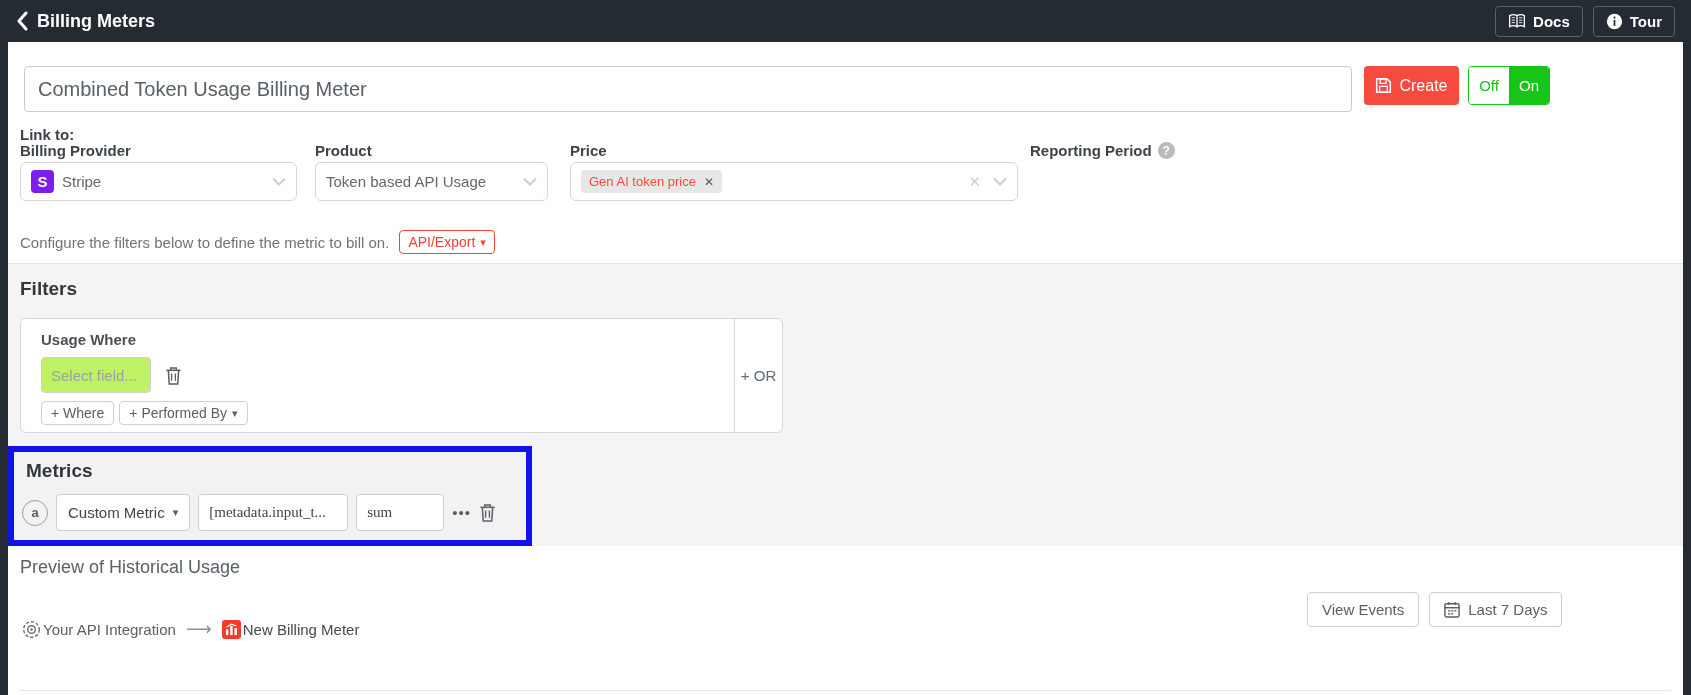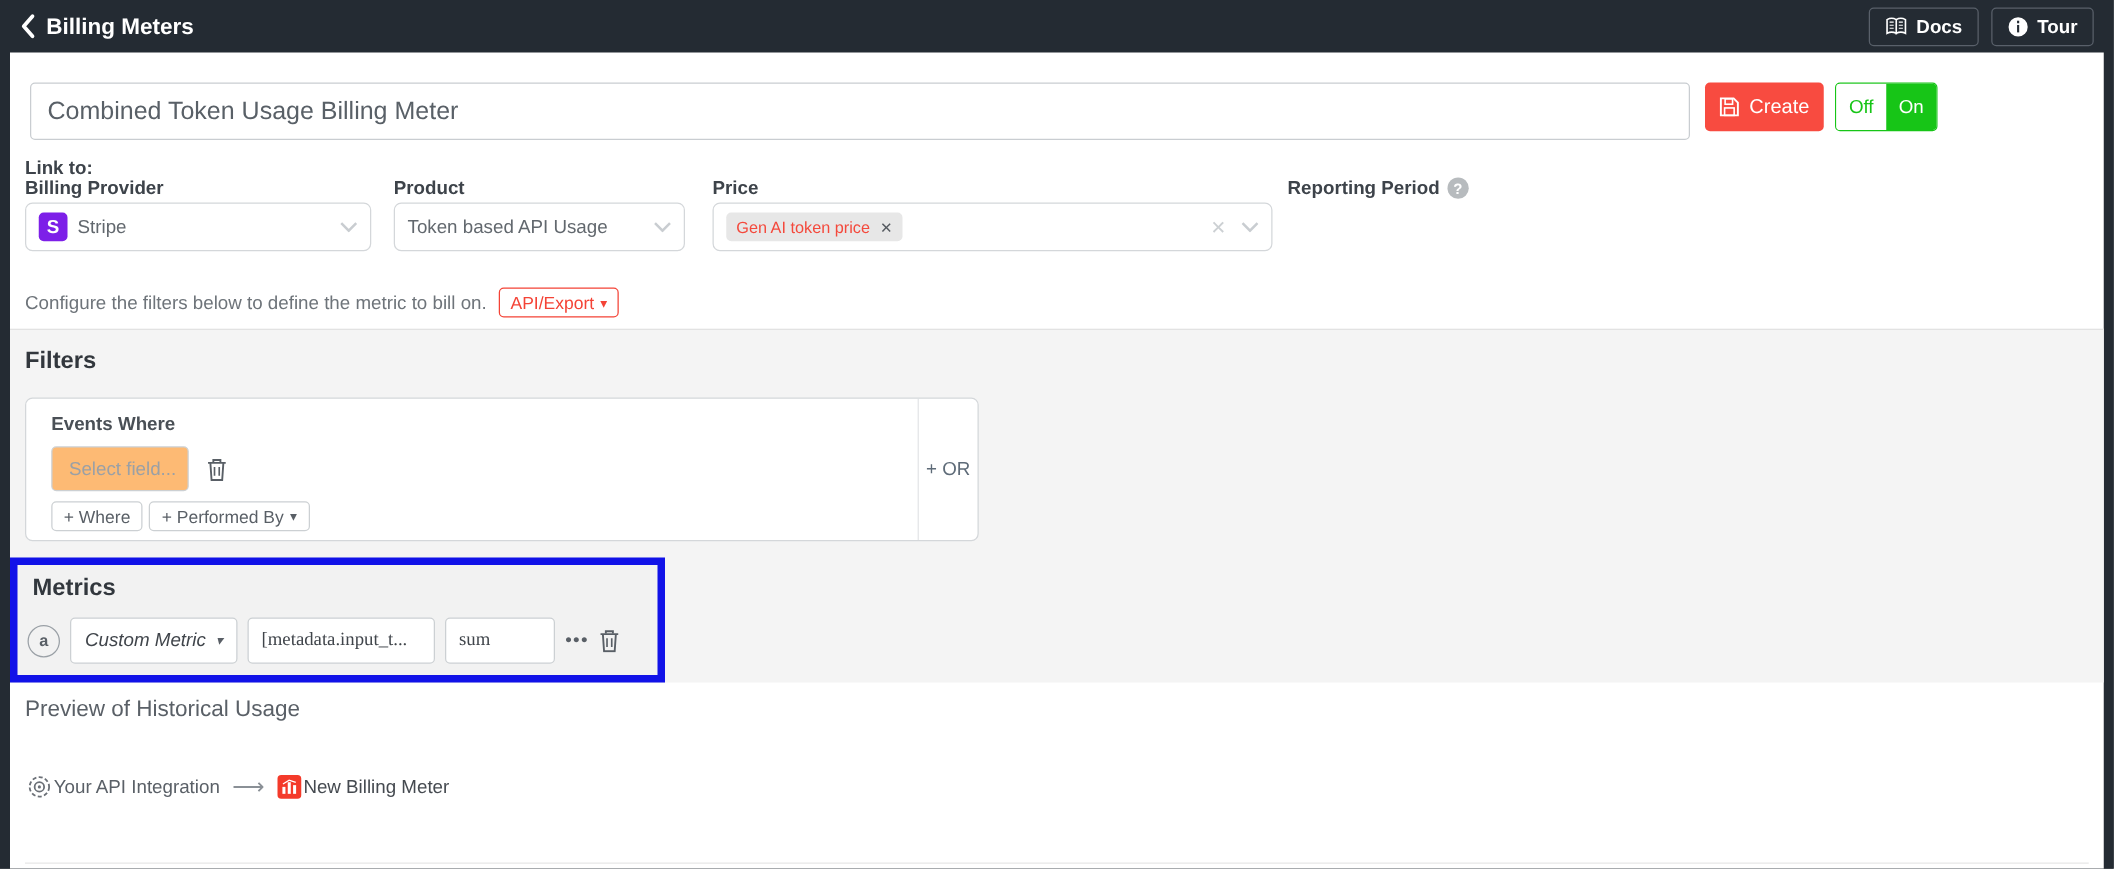--- a/index.html
+++ b/index.html
@@ -74,22 +74,22 @@
 
   .filters-heading { position:absolute; left:12px; top:236px; font-size:19px;
                      font-weight:700; color:#32373d; }
   .filter-card { position:absolute; left:12px; top:276px; width:763px; height:115px;
                  background:#fff; border:1px solid #d4d7da; border-radius:6px;
                  display:flex; }
   .filter-main { flex:1; padding:10px 20px; }
   .events-where { font-size:15px; font-weight:700; color:#4a5056; margin-top:2px; }
   .select-field-row { display:flex; align-items:center; gap:14px; margin-top:9px; }
   .select-field { width:110px; height:36px; border:1px solid #ccd0d3; border-radius:4px;
-                  padding:0 9px; font-size:15px; color:#595f66; background:#fdba74;
-                  font-family:"Liberation Sans", sans-serif;text-align:right; }
+                  padding:0 9px; font-size:15px; color:#595f66; background:#bef264;
+                  font-family:"Liberation Sans", sans-serif; }
   .select-field::placeholder { color:#9aa0a6; }
   .small-btn-row { display:flex; gap:5px; margin-top:8px; }
   .small-btn { border:1px solid #ccd0d3; background:#fff; border-radius:4px;
                padding:3px 9px; font-size:14px; color:#595f66; cursor:pointer;
                display:flex; align-items:center; gap:5px;
                font-family:"Liberation Sans", sans-serif; }
   .or-cell { width:48px; border-left:1px solid #d4d7da; display:flex;
              align-items:center; justify-content:center; font-size:15px;
              color:#5e6b78; cursor:pointer; border-radius:0 6px 6px 0; }
 
@@ -98,21 +98,21 @@
   .metrics-heading { position:absolute; left:12px; top:8px; font-size:19px;
                      font-weight:700; color:#32373d; }
   .metric-row { position:absolute; left:8px; top:42px; display:flex;
                 align-items:center; gap:8px; }
   .metric-badge { width:26px; height:26px; border-radius:50%; border:1px solid #9aa0a6;
                   color:#595f66; font-size:13px; font-weight:700; display:flex;
                   align-items:center; justify-content:center; background:transparent; }
   .metric-type { height:37px; border:1px solid #ccd0d3; border-radius:4px;
                  background:#fff; font-size:15px; color:#40454b; padding:0 11px;
                  display:flex; align-items:center; gap:8px; cursor:pointer;
-                 font-family:"Liberation Sans", sans-serif;font-style:italic; }
+                 font-family:"Liberation Sans", sans-serif; }
   .metric-input { height:37px; border:1px solid #ccd0d3; border-radius:4px;
                   background:#fff; font-size:15px; color:#40454b; padding:0 10px;
                   font-family:Liberation Serif, serif; }
   .mi-field { width:150px; }
   .mi-agg { width:88px; }
   .dots-btn { border:none; background:transparent; font-size:15px; color:#595f66;
               letter-spacing:1px; cursor:pointer; }
   .icon-btn { border:none; background:transparent; cursor:pointer; padding:0;
               display:flex; align-items:center; }
 
@@ -235,21 +235,21 @@
         <span class="dropdown-caret caret-red">▾</span>
       </button>
     </div>
 
     <div class="gray-band"></div>
 
     <div class="filters-heading">Filters</div>
 
     <div class="filter-card">
       <div class="filter-main">
-        <div class="events-where">Events Where</div>
+        <div class="events-where">Usage Where</div>
         <div class="select-field-row">
           <input class="select-field" type="text" placeholder="Select field..." style="">
           <button class="icon-btn">
             <svg width="17" height="19" viewBox="0 0 18 20">
                 <path d="M1.5 4.5 H16.5" stroke="#595f66" stroke-width="1.6"></path>
                 <path d="M6 4 V2 H12 V4" fill="none" stroke="#595f66" stroke-width="1.6"></path>
                 <path d="M3.5 4.5 L4.5 19 H13.5 L14.5 4.5" fill="none" stroke="#595f66" stroke-width="1.6"></path>
                 <path d="M7 8 V15.5 M11 8 V15.5" stroke="#595f66" stroke-width="1.4"></path>
               </svg>
           </button>
@@ -301,17 +301,29 @@
         <svg width="13" height="13" viewBox="0 0 14 14">
             <rect x="1" y="7" width="2.6" height="6" fill="#ffffff"></rect>
             <rect x="5.6" y="3" width="2.6" height="10" fill="#ffffff"></rect>
             <rect x="10.2" y="5.5" width="2.6" height="7.5" fill="#ffffff"></rect>
             <polyline points="1.5,4.5 6.8,1.2 12.5,3.2" fill="none" stroke="#ffffff" stroke-width="1.2"></polyline>
           </svg>
       </span>
       <span class="preview-text" style="color:#454a50;">New Billing Meter</span>
     </div>
 
+    <div class="preview-btns">
+      <button class="pv-btn">View Events</button>
+      <button class="pv-btn">
+        <svg width="16" height="17" viewBox="0 0 18 19">
+            <rect x="1" y="3" width="16" height="15" rx="2" fill="none" stroke="#595f66" stroke-width="1.6"></rect>
+            <path d="M1 7.5 H17" stroke="#595f66" stroke-width="1.6"></path>
+            <path d="M5.5 1 V4.5 M12.5 1 V4.5" stroke="#595f66" stroke-width="1.6"></path>
+            <path d="M4.5 11 H7 M8 11 H10.5 M11.5 11 H14 M4.5 14.5 H7 M8 14.5 H10.5" stroke="#595f66" stroke-width="1.4"></path>
+          </svg>
+        <span>Last 7 Days</span>
+      </button>
+    </div>
 
     <div class="bottom-divider"></div>
 
   </main>
 </div>
 
 </body></html>

